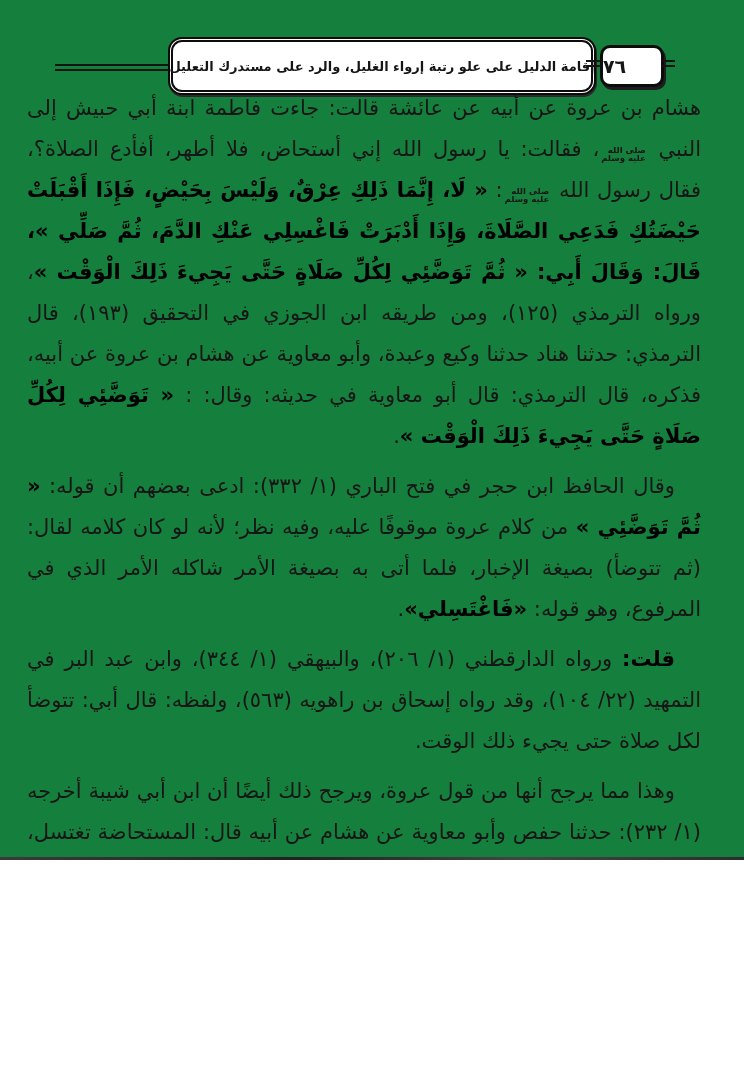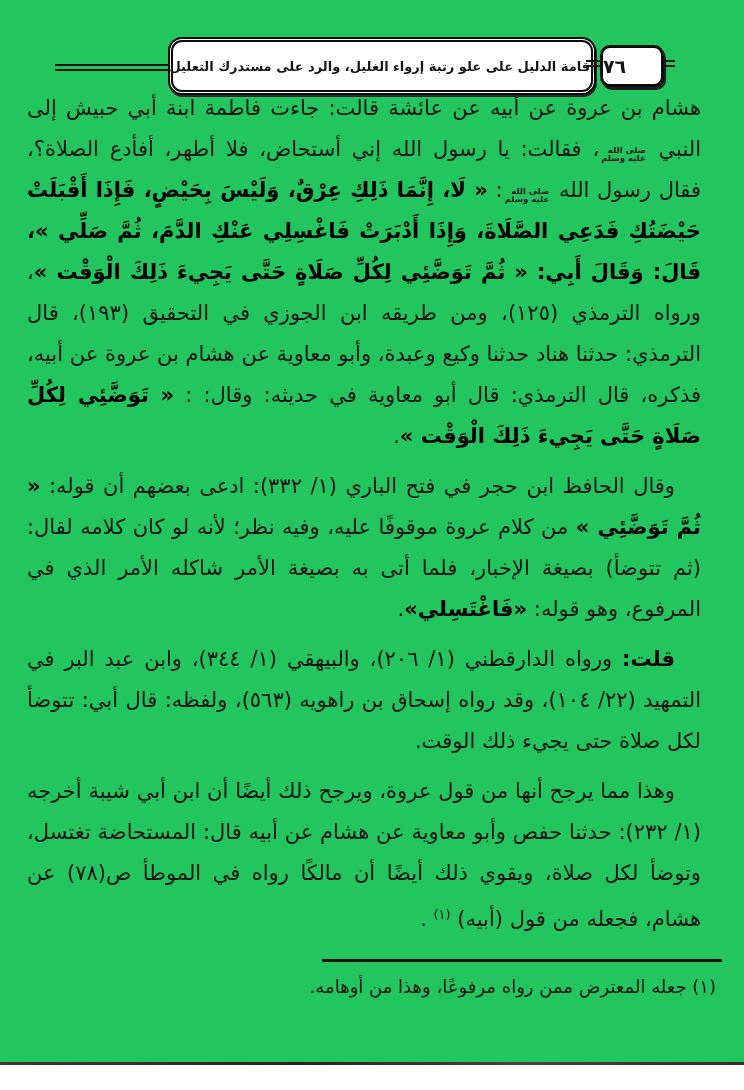--- a/index.html
+++ b/index.html
@@ -1,17 +1,17 @@
 <!DOCTYPE html>
 <html lang="ar"><head>
 <meta charset="utf-8">
 <style>
   html,body { margin:0; padding:0; background:#ffffff; }
   .page {
-    position:relative; width:744px; height:1065px; background:#22c55e;
+    position:relative; width:744px; height:860px; background:#15803d;
     font-family:"DejaVu Sans", sans-serif; color:#161616; overflow:hidden;
     margin:0 auto;
   }
   
   .title-box {
     position:absolute; top:37px; left:168px; width:418px; height:48px;
     border:5px double #0c0c0c; border-radius:14px; background:#fff;
     display:flex; align-items:center; justify-content:center;
     font-weight:bold; font-size:13px; direction:rtl; white-space:nowrap;
     box-shadow:1px 2px 0 #2a2a2a;

